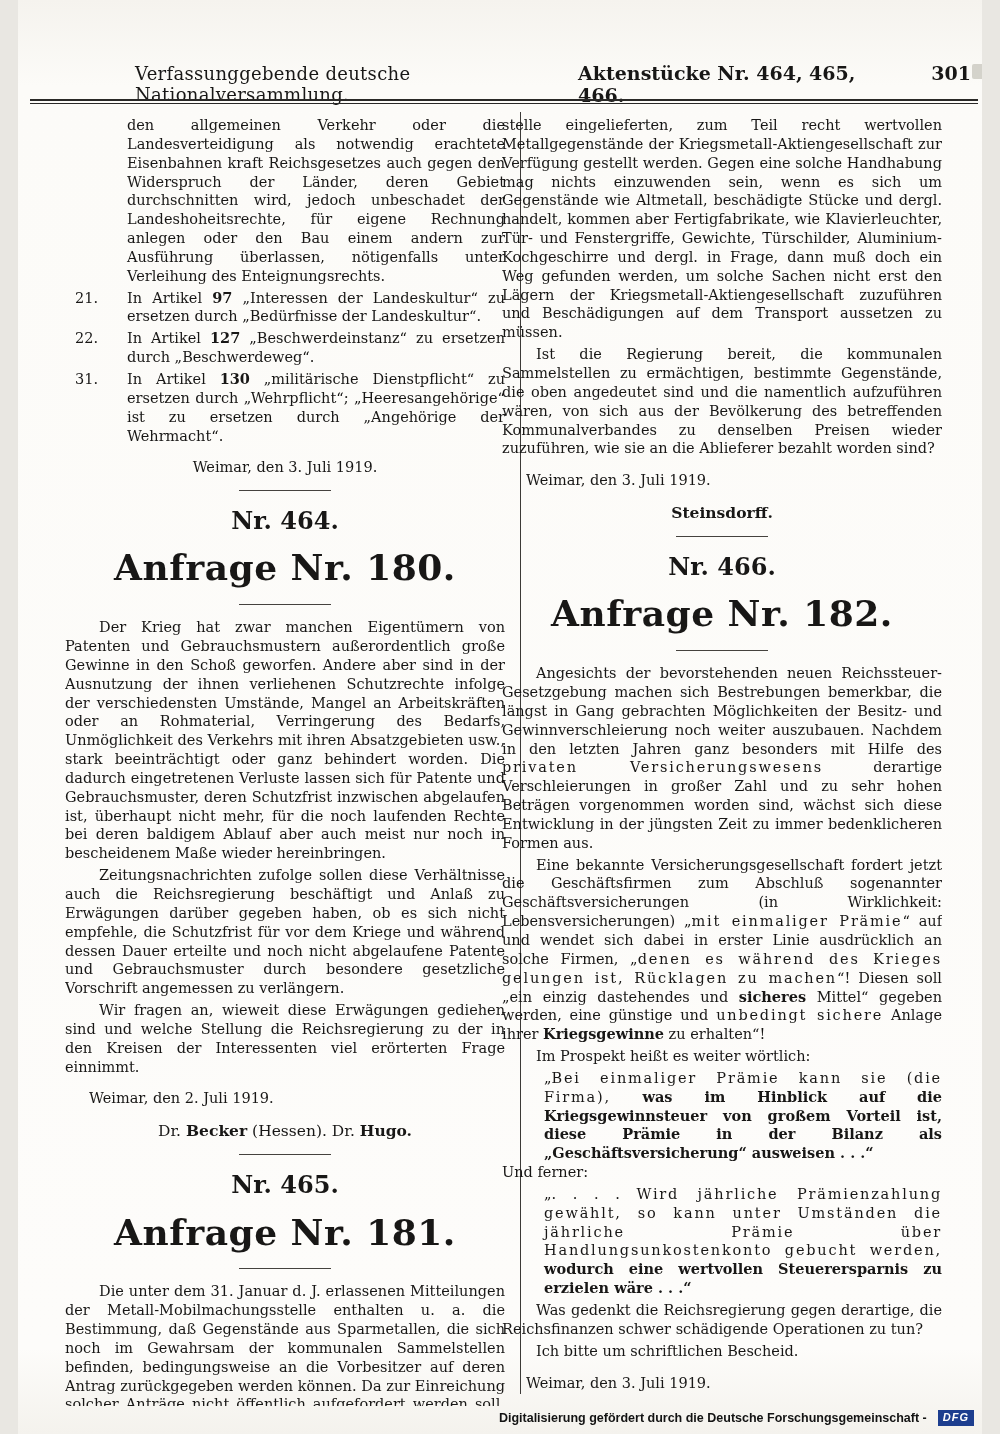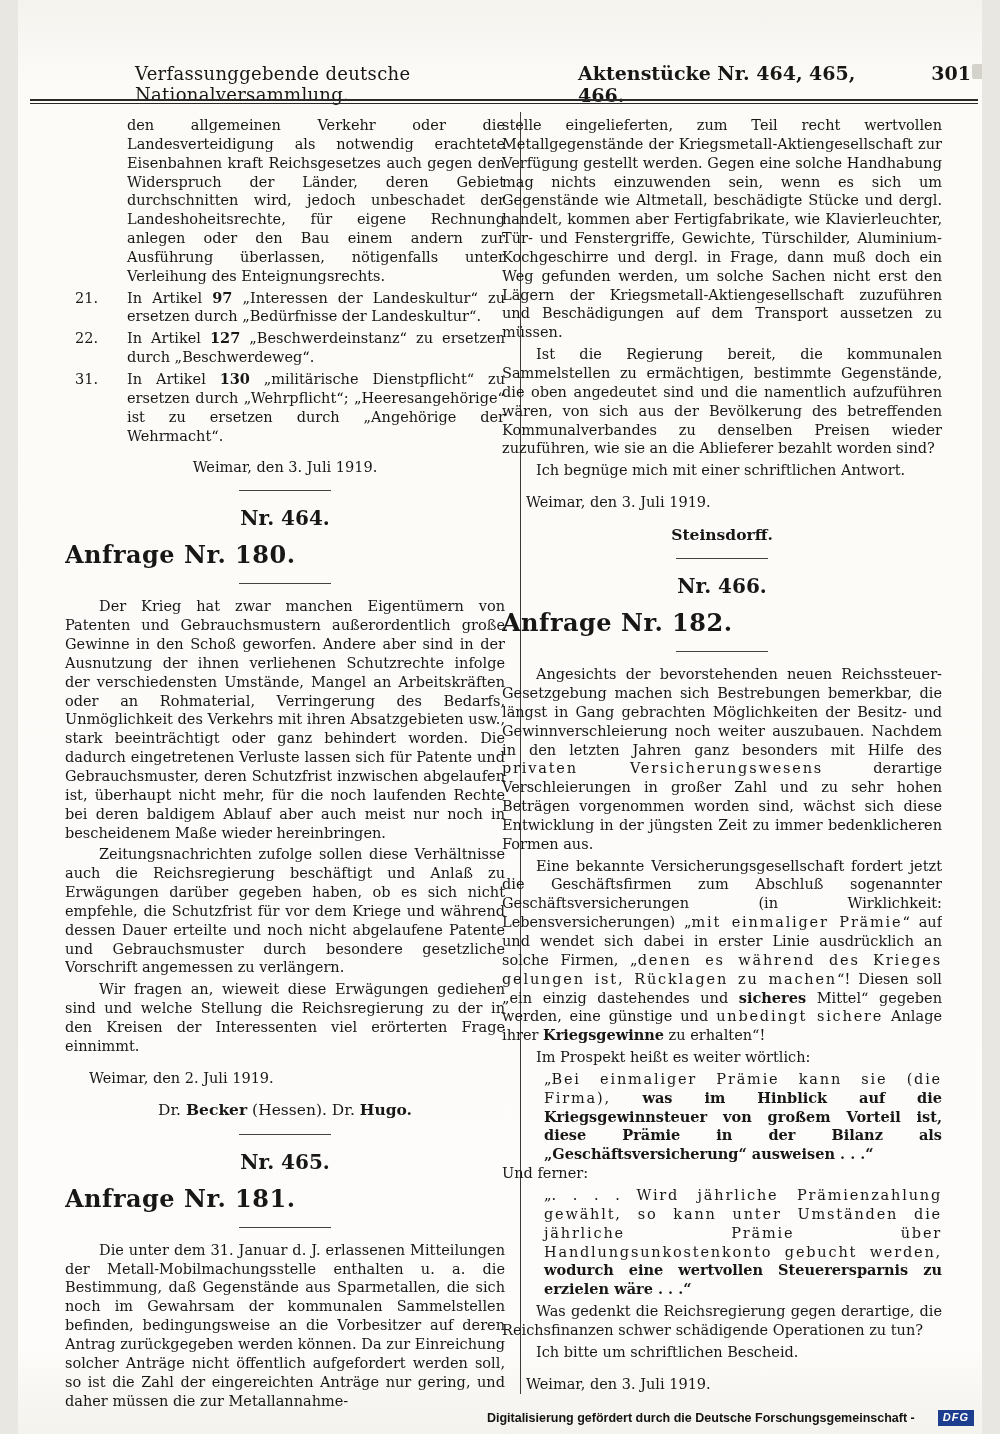--- a/index.html
+++ b/index.html
@@ -26,26 +26,26 @@
   .cont{margin-left:62px;}
   .cont0{margin-left:0;}
   .item{position:relative;padding-left:62px;margin-top:3px;}
   .item .num{position:absolute;left:10px;top:0;}
   .para{text-indent:34px;margin-top:3px;}
   .quote{margin-left:42px;margin-top:3px;}
   .dateline{margin:13px 0 13px 24px;text-align:left;text-indent:0;}
   .dateline.center{text-align:center;margin-left:0;}
   .signature{text-align:center;margin:6px 0 10px;font-size:15.5px;}
   .rule{width:92px;border-top:1.5px solid #45423e;margin:13px auto;}
-  .nr{text-align:center;font-weight:bold;font-size:20px;margin:14px 0 8px;text-indent:0;}
-  .title{font-weight:bold;font-size:24px;margin:0 0 10px;text-indent:0;letter-spacing:.5px;}
+  .nr{text-align:center;font-weight:bold;font-size:24px;margin:14px 0 8px;text-indent:0;}
+  .title{text-align:center;font-weight:bold;font-size:36px;margin:0 0 10px;text-indent:0;letter-spacing:.5px;}
   .b{font-weight:bold;}
   .ls{letter-spacing:1.8px;}
   
-  .footer{position:absolute;right:8px;bottom:8px;display:flex;align-items:center;gap:23px;
+  .footer{position:absolute;right:8px;bottom:8px;display:flex;align-items:center;gap:11px;
     font-family:"Liberation Sans","DejaVu Sans",sans-serif;font-size:12.5px;font-weight:bold;color:#131313;}
   .dfg-logo{background:#1d3e8f;color:#ffffff;font-size:11px;font-weight:bold;font-style:italic;
     padding:2px 5px 3px;letter-spacing:1px;line-height:1;}
 </style>
 </head>
 <body>
 
 <div class="page">
 
   <div class="hdr">
@@ -74,21 +74,20 @@
       <div class="blk signature"><span>Dr. </span><span class="b">Becker</span><span> (Hessen).  Dr. </span><span class="b">Hugo.</span></div>
       <div class="rule"></div>
       <div class="blk nr">Nr. 465.</div>
       <div class="blk title">Anfrage Nr. 181.</div>
       <div class="rule"></div>
       <div class="blk para"><span>Die unter dem 31. Januar d. J. erlassenen Mitteilungen der Metall-Mobilmachungsstelle enthalten u. a. die Bestimmung, daß Gegenstände aus Sparmetallen, die sich noch im Gewahrsam der kommunalen Sammelstellen befinden, bedingungsweise an die Vorbesitzer auf deren Antrag zurückgegeben werden können. Da zur Einreichung solcher Anträge nicht öffentlich aufgefordert werden soll, so ist die Zahl der eingereichten Anträge nur gering, und daher müssen die zur Metallannahme-</span></div>
     </div>
   <div class="col col-right" id="col-right">
       <div class="blk cont0">stelle eingelieferten, zum Teil recht wertvollen Metallgegenstände der Kriegsmetall-Aktiengesellschaft zur Verfügung gestellt werden. Gegen eine solche Handhabung mag nichts einzuwenden sein, wenn es sich um Gegenstände wie Altmetall, beschädigte Stücke und dergl. handelt, kommen aber Fertigfabrikate, wie Klavierleuchter, Tür- und Fenstergriffe, Gewichte, Türschilder, Aluminium-Kochgeschirre und dergl. in Frage, dann muß doch ein Weg gefunden werden, um solche Sachen nicht erst den Lägern der Kriegsmetall-Aktiengesellschaft zuzuführen und Beschädigungen auf dem Transport aussetzen zu müssen.</div>
       <div class="blk para"><span>Ist die Regierung bereit, die kommunalen Sammelstellen zu ermächtigen, bestimmte Gegenstände, die oben angedeutet sind und die namentlich aufzuführen wären, von sich aus der Bevölkerung des betreffenden Kommunalverbandes zu denselben Preisen wieder zuzuführen, wie sie an die Ablieferer bezahlt worden sind?</span></div>
-      <div class="blk para"><span>Ich begnüge mich mit einer schriftlichen Antwort.</span></div>
       <div class="blk dateline">Weimar, den 3. Juli 1919.</div>
       <div class="blk signature"><span class="b">Steinsdorff.</span></div>
       <div class="rule"></div>
       <div class="blk nr">Nr. 466.</div>
       <div class="blk title">Anfrage Nr. 182.</div>
       <div class="rule"></div>
       <div class="blk para"><span>Angesichts der bevorstehenden neuen Reichssteuer-Gesetzgebung machen sich Bestrebungen bemerkbar, die längst in Gang gebrachten Möglichkeiten der Besitz- und Gewinnverschleierung noch weiter auszubauen. Nachdem in den letzten Jahren ganz besonders mit Hilfe des </span><span class="ls">privaten Versicherungswesens</span><span> derartige Verschleierungen in großer Zahl und zu sehr hohen Beträgen vorgenommen worden sind, wächst sich diese Entwicklung in der jüngsten Zeit zu immer bedenklicheren Formen aus.</span></div>
       <div class="blk para"><span>Eine bekannte Versicherungsgesellschaft fordert jetzt die Geschäftsfirmen zum Abschluß sogenannter Geschäftsversicherungen (in Wirklichkeit: Lebensversicherungen) „</span><span class="ls">mit einmaliger Prämie</span><span>“ auf und wendet sich dabei in erster Linie ausdrücklich an solche Firmen, „</span><span class="ls">denen es während des Krieges gelungen ist, Rücklagen zu machen</span><span>“!  Diesen soll „ein einzig dastehendes und </span><span class="b">sicheres</span><span> Mittel“ gegeben werden, eine günstige und </span><span class="ls">unbedingt sichere</span><span> Anlage ihrer </span><span class="b">Kriegsgewinne</span><span> zu erhalten“!</span></div>
       <div class="blk para"><span>Im Prospekt heißt es weiter wörtlich:</span></div>
       <div class="blk quote"><span>„</span><span class="ls">Bei einmaliger Prämie kann sie (die Firma),</span><span> </span><span class="b">was im Hinblick auf die Kriegsgewinnsteuer von großem Vorteil ist, diese Prämie in der Bilanz als „Geschäftsversicherung“ ausweisen . . .“</span></div>

